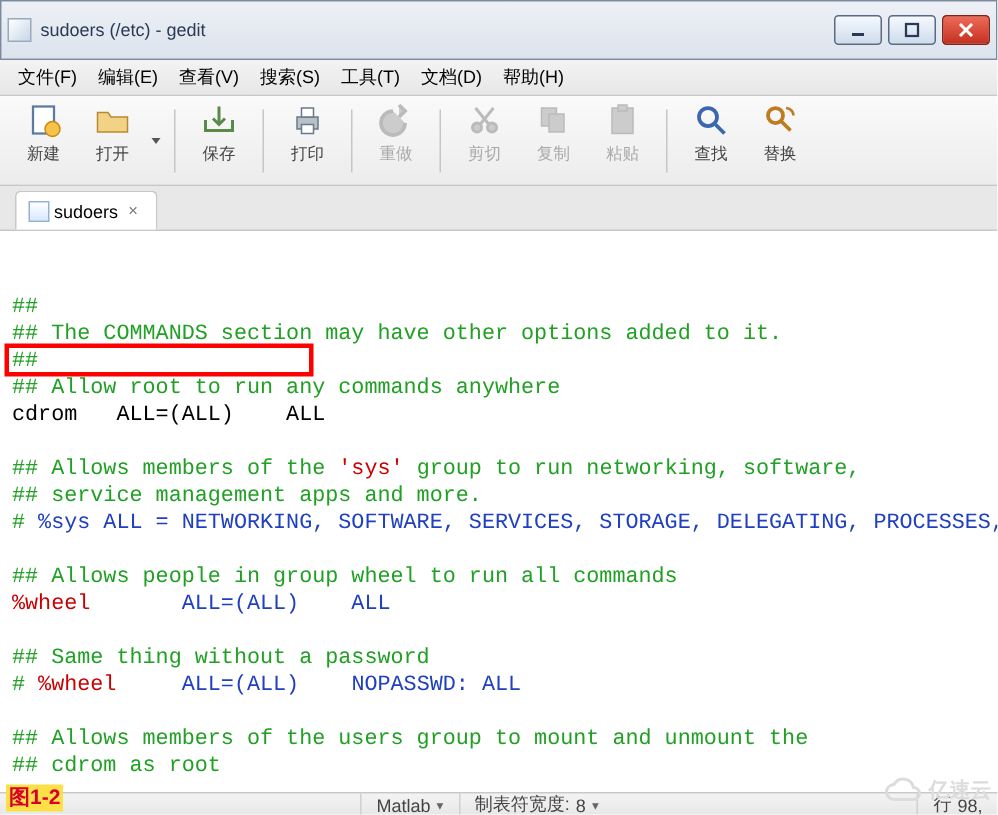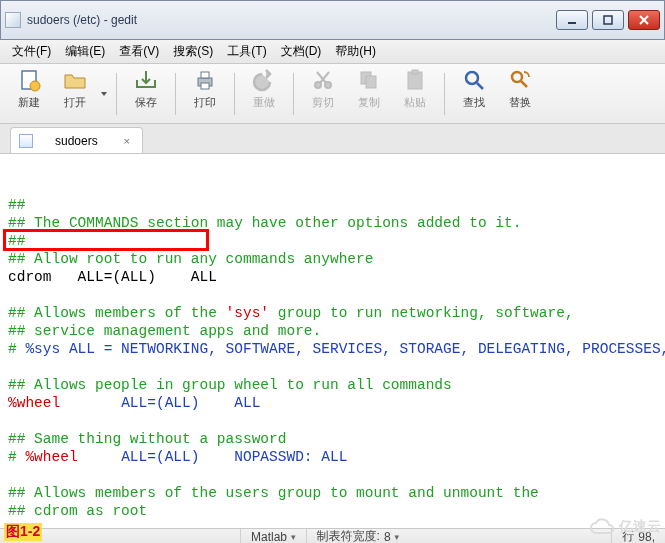--- a/index.html
+++ b/index.html
@@ -24,21 +24,21 @@
   .tbtn { width:46px; height:52px; display:flex; flex-direction:column; align-items:center; gap:3px; border-radius:3px; cursor:pointer; }
   .tbtn .ic { width:24px; height:24px; display:flex; align-items:center; justify-content:center; }
   .tbtn.disabled { color:#aaa; cursor:default; }
   .tbtn.disabled .ic svg * { stroke:#bbb !important; fill:#ccc !important; }
   .tsep { width:1px; height:42px; background:#c6c6c6; margin:0 6px; }
   .dropdown-arrow { width:12px; display:flex; align-items:center; justify-content:center; cursor:pointer; }
   .dropdown-arrow svg { width:8px; height:8px; }
 
   
   .tabbar { height: 30px; background:#e8e8e8; display:flex; align-items:flex-end; padding-left:10px; border-bottom:1px solid #c8c8c8; }
-  .tab { height:26px; background:#fff; border:1px solid #c8c8c8; border-bottom:none; border-radius:4px 4px 0 0; display:flex; align-items:center; padding:0 8px; font-size:12px; gap:22px; }
+  .tab { height:26px; background:#fff; border:1px solid #c8c8c8; border-bottom:none; border-radius:4px 4px 0 0; display:flex; align-items:center; padding:0 8px; font-size:12px; gap:3px; }
   .tab .close { width:14px; height:14px; border-radius:2px; display:flex; align-items:center; justify-content:center; font-size:11px; color:#777; cursor:pointer; }
   .tab .fic { width:14px; height:14px; background:linear-gradient(#fff,#d6e8ff); border:1px solid #97b1d4; }
 
   
   .editor { height: 374px; overflow:hidden; padding:6px 8px; font-family: "Courier New", monospace; font-size: 14.5px; line-height: 18px; white-space: pre; position:relative; }
   .highlight-box { position:absolute; border:3px solid #ff0000; pointer-events:none; }
   .c-green { color:#21a025; }
   .c-red { color:#cc0000; }
   .c-blue { color:#2040c0; }
 

